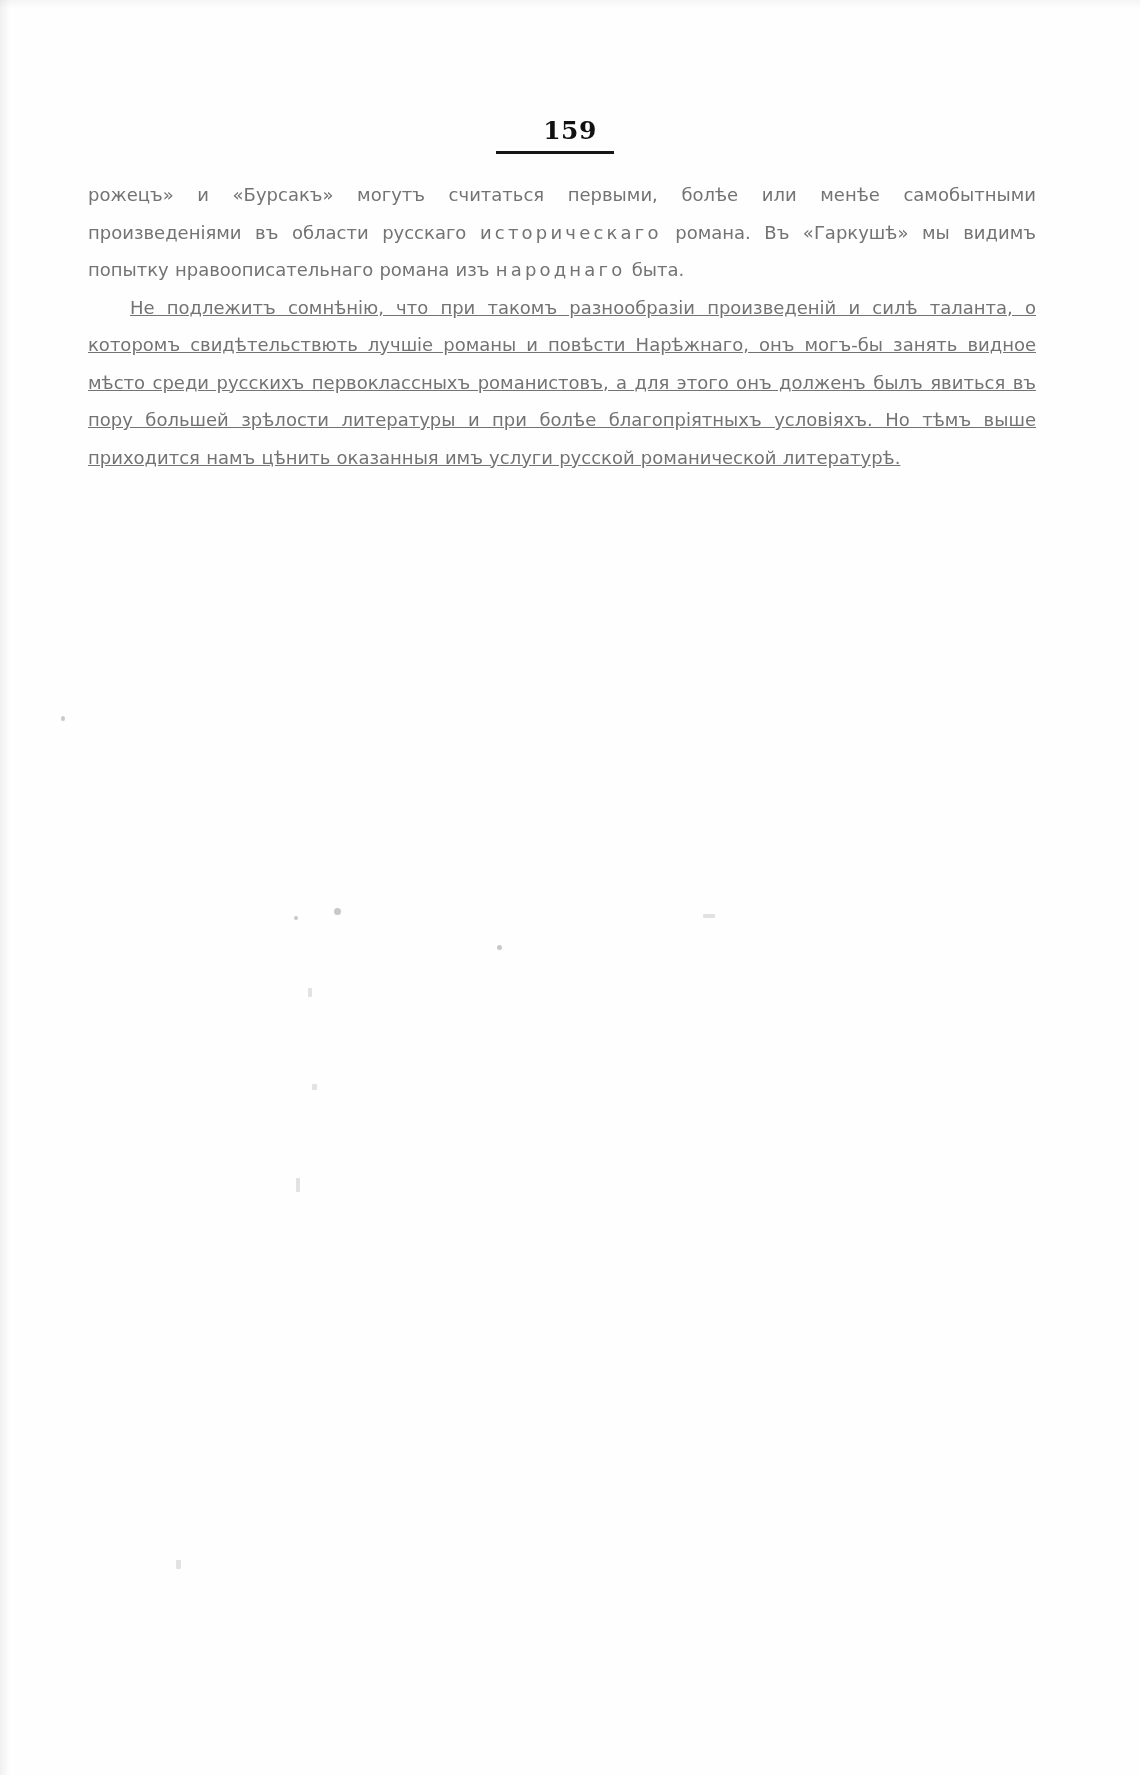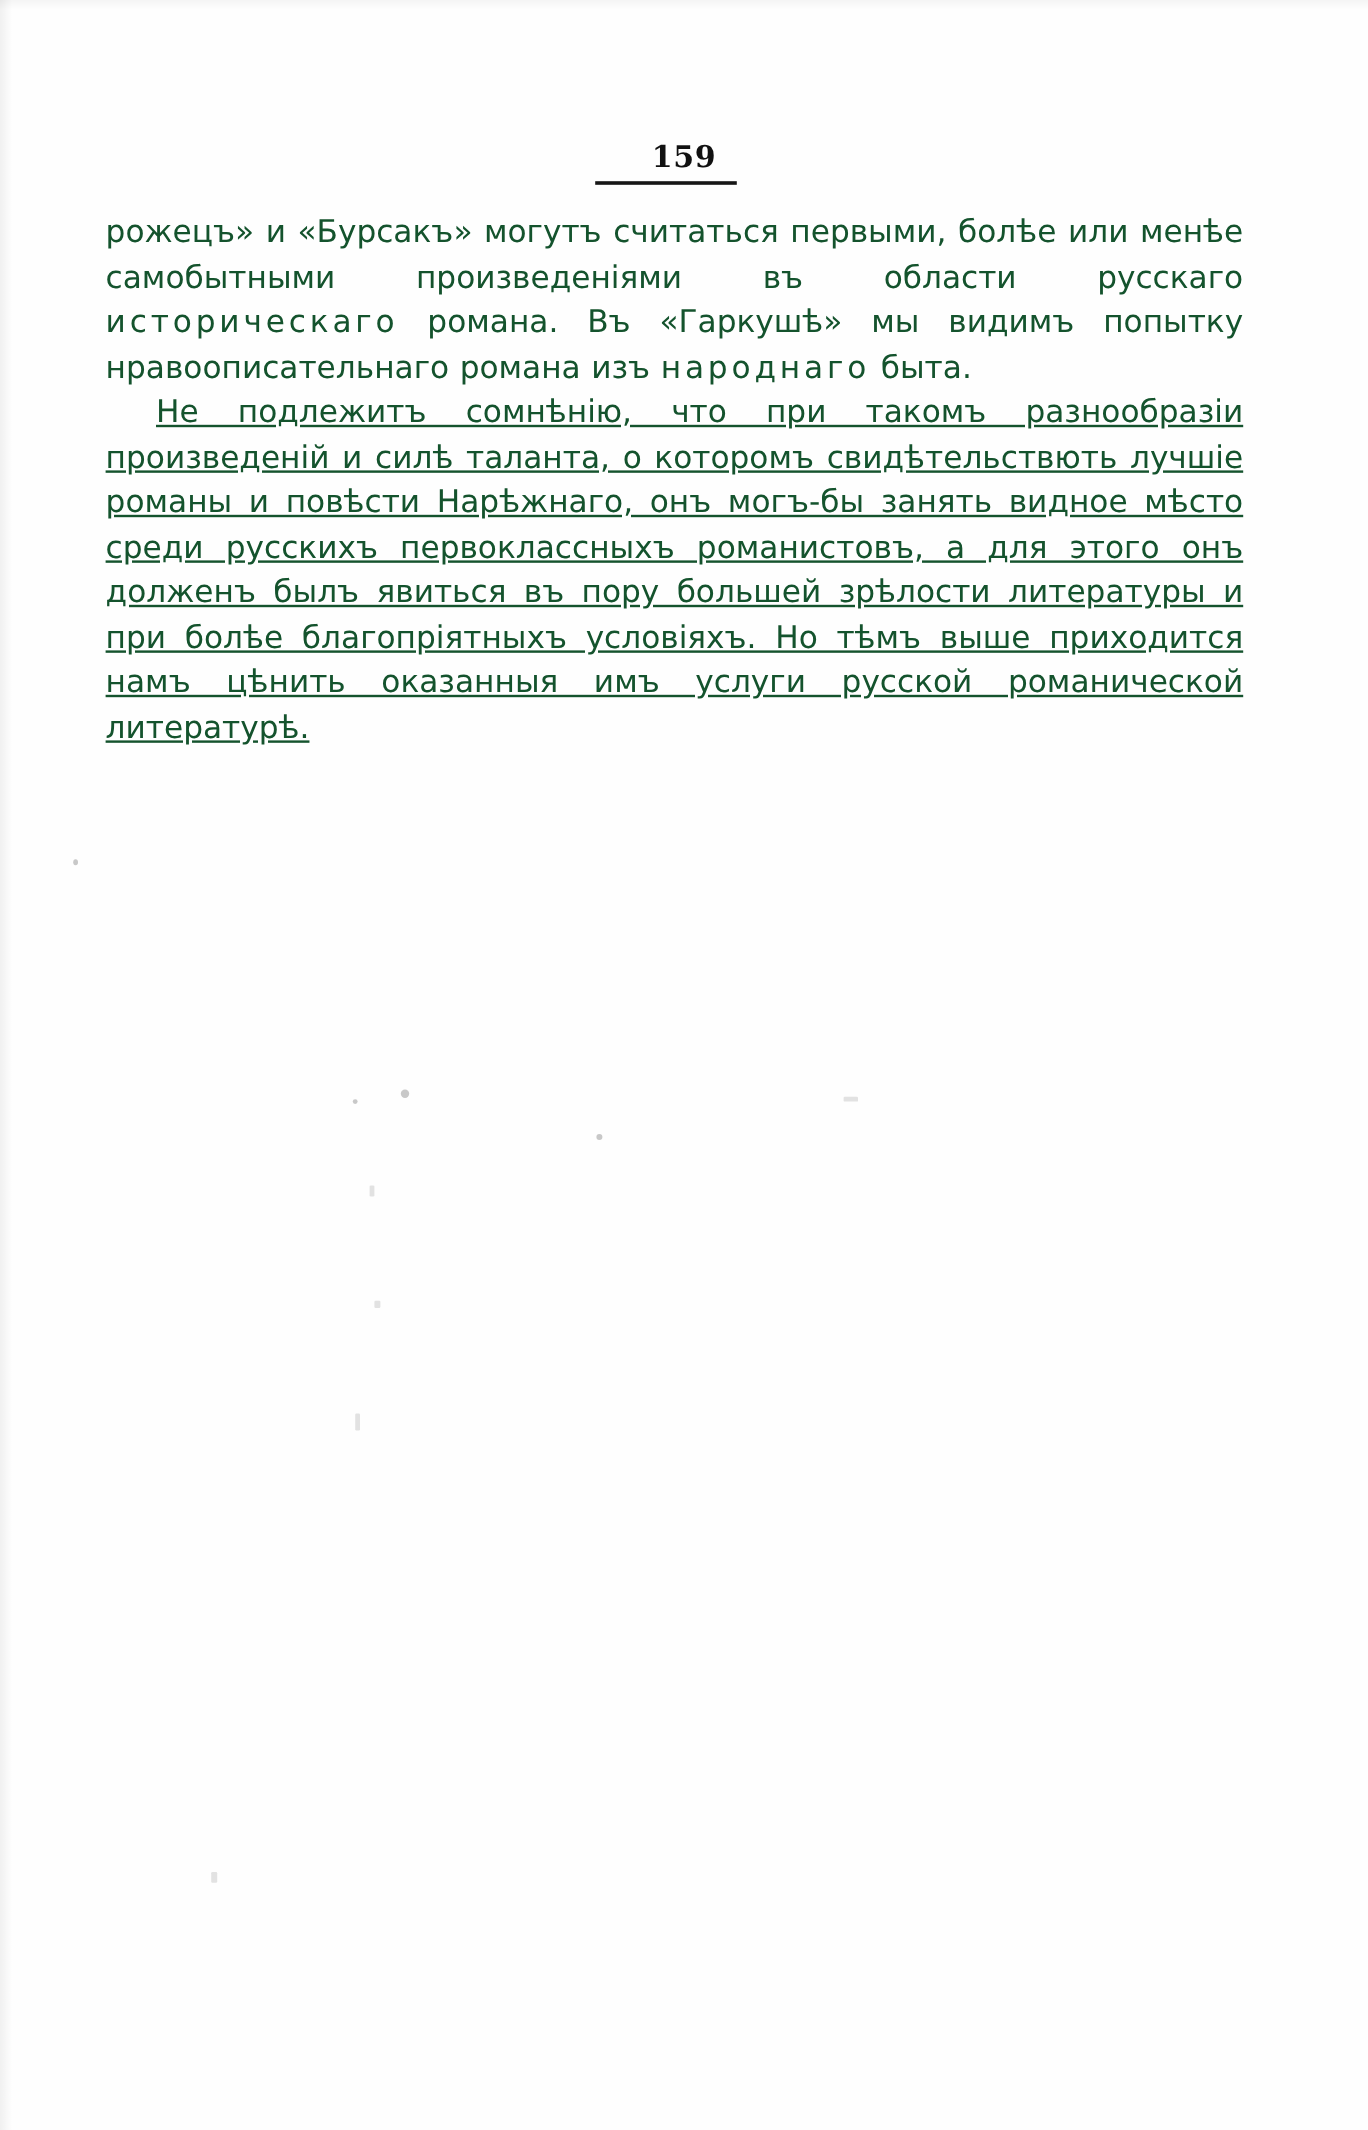--- a/index.html
+++ b/index.html
@@ -45,23 +45,23 @@
 
   
   .textblock {
     position: absolute;
     top: 176px;
     left: 88px;
     width: 948px;
   }
   .para {
     font-family: "DejaVu Sans", sans-serif;
-    font-size: 26px;
+    font-size: 18px;
     line-height: 37.5px;
-    color: #14532d;
+    color: #737373;
     text-align: justify;
     text-justify: inter-word;
     margin: 0;
     word-spacing: 0.5px;
   }
   .para.indent {
     text-indent: 42px;
     text-decoration: underline;
   }
   .para + .para {

